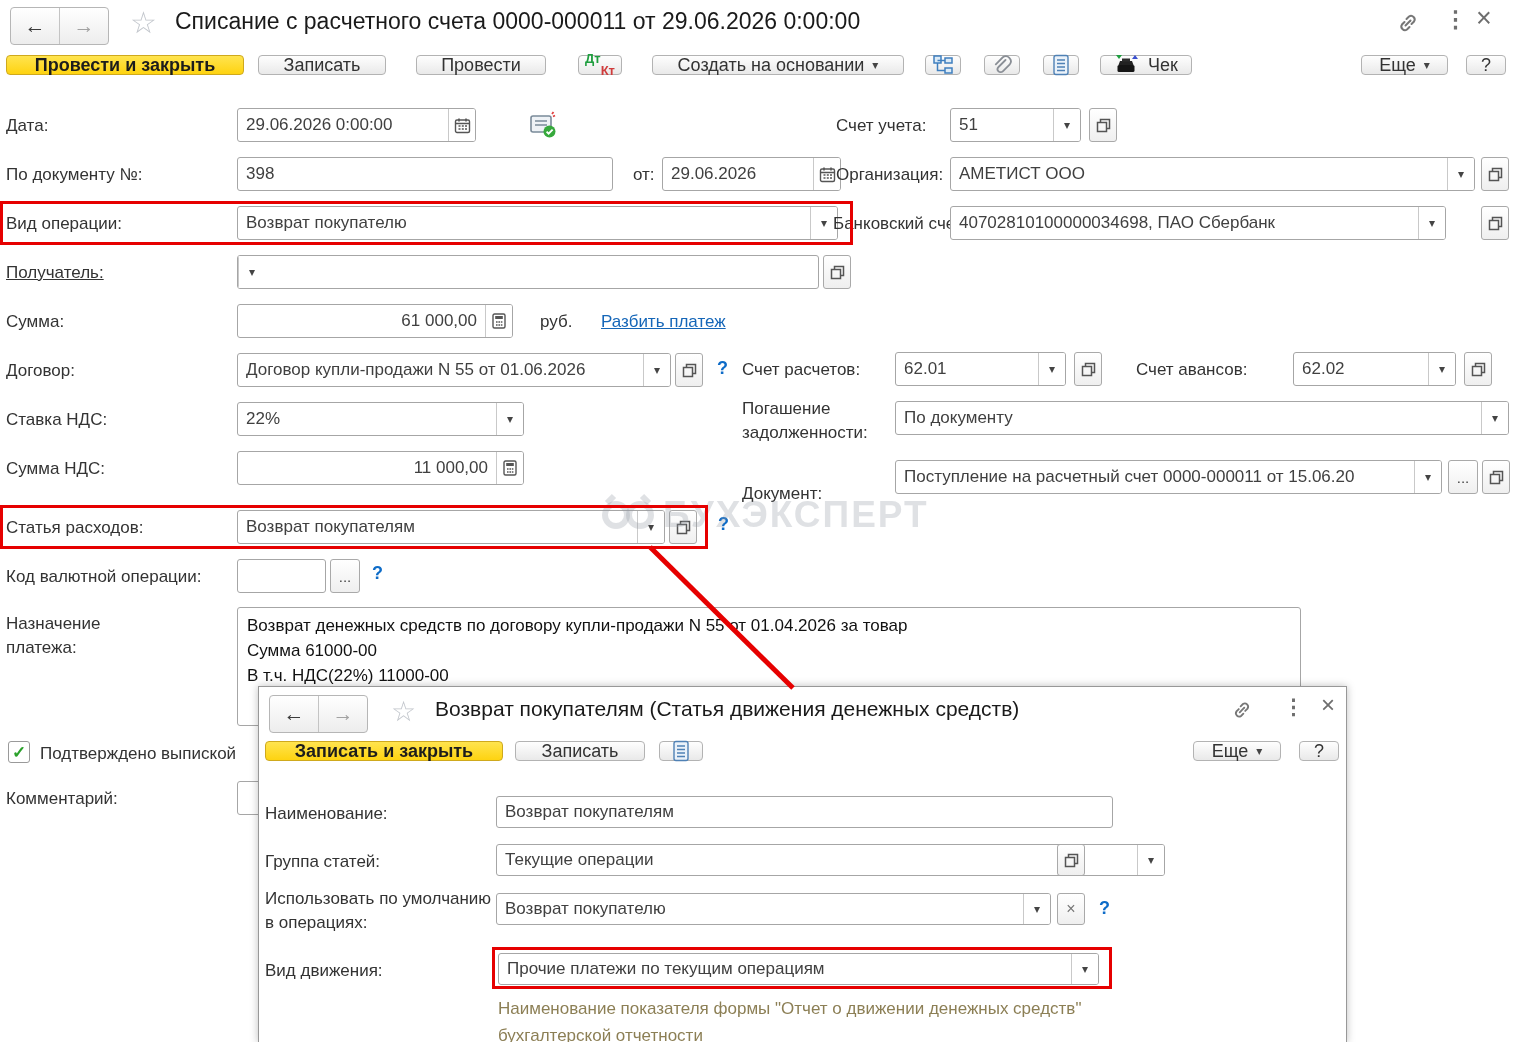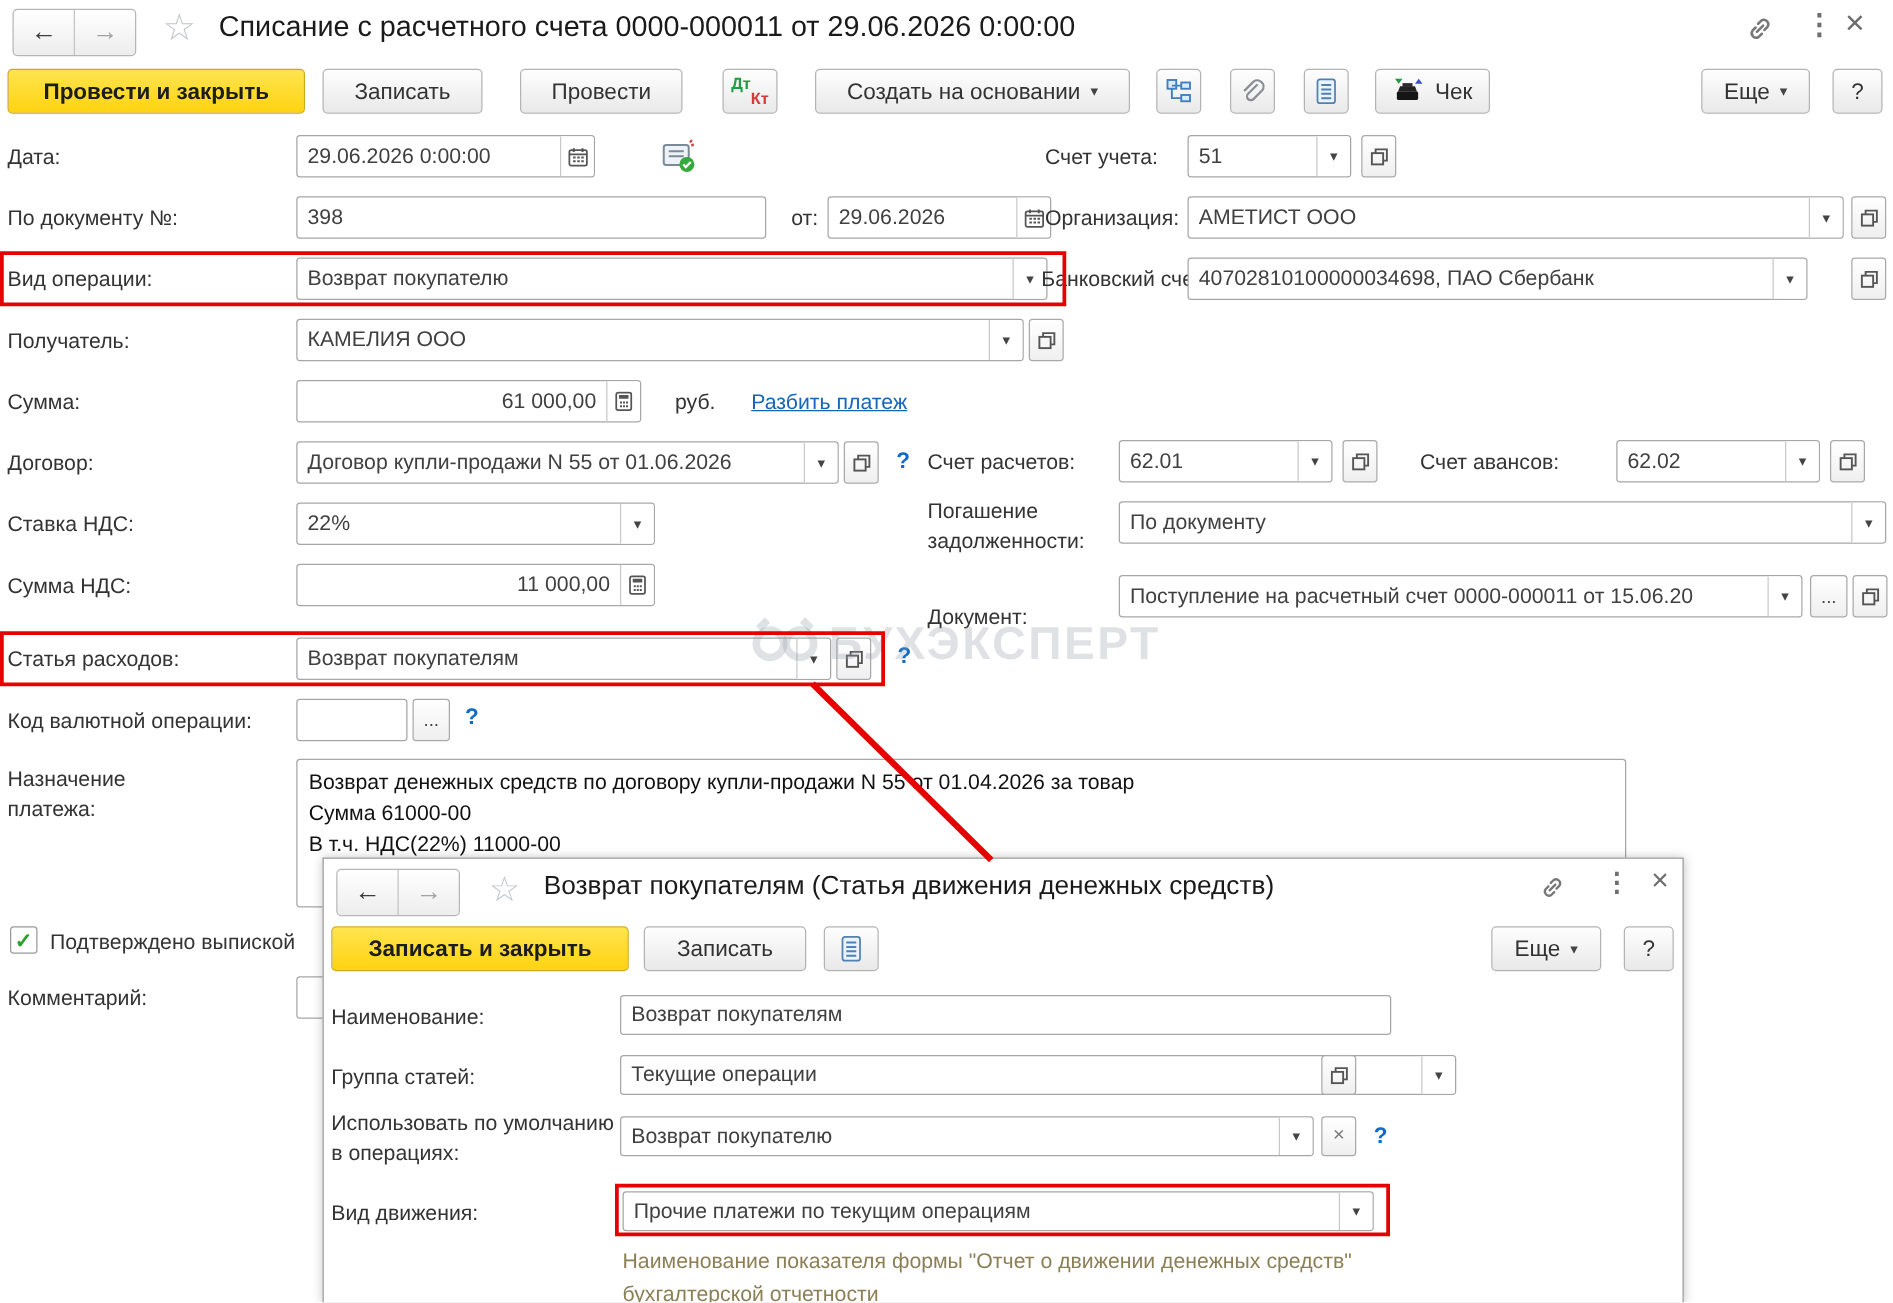--- a/index.html
+++ b/index.html
@@ -10,21 +10,21 @@
   .lbl.wrap{white-space:normal;line-height:24px;}
   .fld{background:#fff;border:1px solid #a6a6a6;border-radius:3px;height:34px;
        box-sizing:border-box;display:flex;align-items:stretch;overflow:hidden;}
   .fld .txt{flex:1;display:flex;align-items:center;padding:0 8px;font-size:17px;color:#404040;
             white-space:nowrap;overflow:hidden;}
   .fld .txt.right{justify-content:flex-end;}
   .seg{width:26px;flex:none;border-left:1px solid #c9c9c9;display:flex;align-items:center;justify-content:center;background:#fff;}
   .ddg{font-size:12px;color:#444;}
   .ibtn{background:linear-gradient(#ffffff,#efefef);border:1px solid #a9a9a9;border-radius:3px;height:34px;
         box-sizing:border-box;display:flex;align-items:center;justify-content:center;cursor:pointer;}
-  .btn{background:linear-gradient(#fefefe,#e9e9e9);border:1px solid #b3b3b3;border-radius:4px;height:36px;
+  .btn{background:linear-gradient(#fefefe,#e9e9e9);border:1px solid #b3b3b3;border-radius:4px;height:20px;
        box-sizing:border-box;display:flex;align-items:center;justify-content:center;font-size:18px;color:#333;
        cursor:pointer;gap:8px;white-space:nowrap;}
   .btn.yellow{background:linear-gradient(#ffe44f,#fed310);border-color:#cfa91d;font-weight:bold;color:#1c1c1c;}
   .navgrp{display:flex;border:1px solid #b6b6b6;border-radius:4px;overflow:hidden;background:linear-gradient(#fff,#ededed);}
   .navgrp .cell{width:48px;display:flex;align-items:center;justify-content:center;font-size:21px;color:#3c3c3c;cursor:pointer;}
   .navgrp .cell+.cell{border-left:1px solid #c4c4c4;color:#a2a2a2;}
   .star{font-size:30px;color:#c2c6cc;line-height:30px;}
   .title{font-size:23px;color:#1a1a1a;white-space:nowrap;}
   .winicon{color:#6e6e6e;cursor:pointer;line-height:1;}
   .help{color:#0e6cc8;font-size:18px;font-weight:bold;cursor:pointer;}
@@ -156,23 +156,22 @@
   </div>
 
   <div class="abs lbl" style="left:6px;top:214px;">Вид операции:</div>
   <div class="abs fld" style="left:237px;top:206px;width:601px;">
     <span class="txt">Возврат покупателю</span>
     <span class="seg">
         <span class="ddg">▾</span>
       </span>
   </div>
 
-  <div class="abs lbl" style="left:6px;top:263px;">Получатель:</div>
+  <div class="abs lbl" style="left:6px;top:263px;text-decoration:underline;">Получатель:</div>
   <div class="abs fld" style="left:237px;top:255px;width:582px;">
-    <span class="txt">КАМЕЛИЯ ООО</span>
     <span class="seg">
         <span class="ddg">▾</span>
       </span>
   </div>
   <div class="abs ibtn" style="left:823px;top:255px;width:28px;">
     <svg width="15" height="15" viewBox="0 0 15 15">
         <rect x="1.5" y="4.5" width="9" height="9" fill="none" stroke="#555" stroke-width="1.5"></rect>
         <path d="M4.5 4.5 V1.5 h9 v9 h-3" fill="none" stroke="#555" stroke-width="1.5"></path>
       </svg>
   </div>

